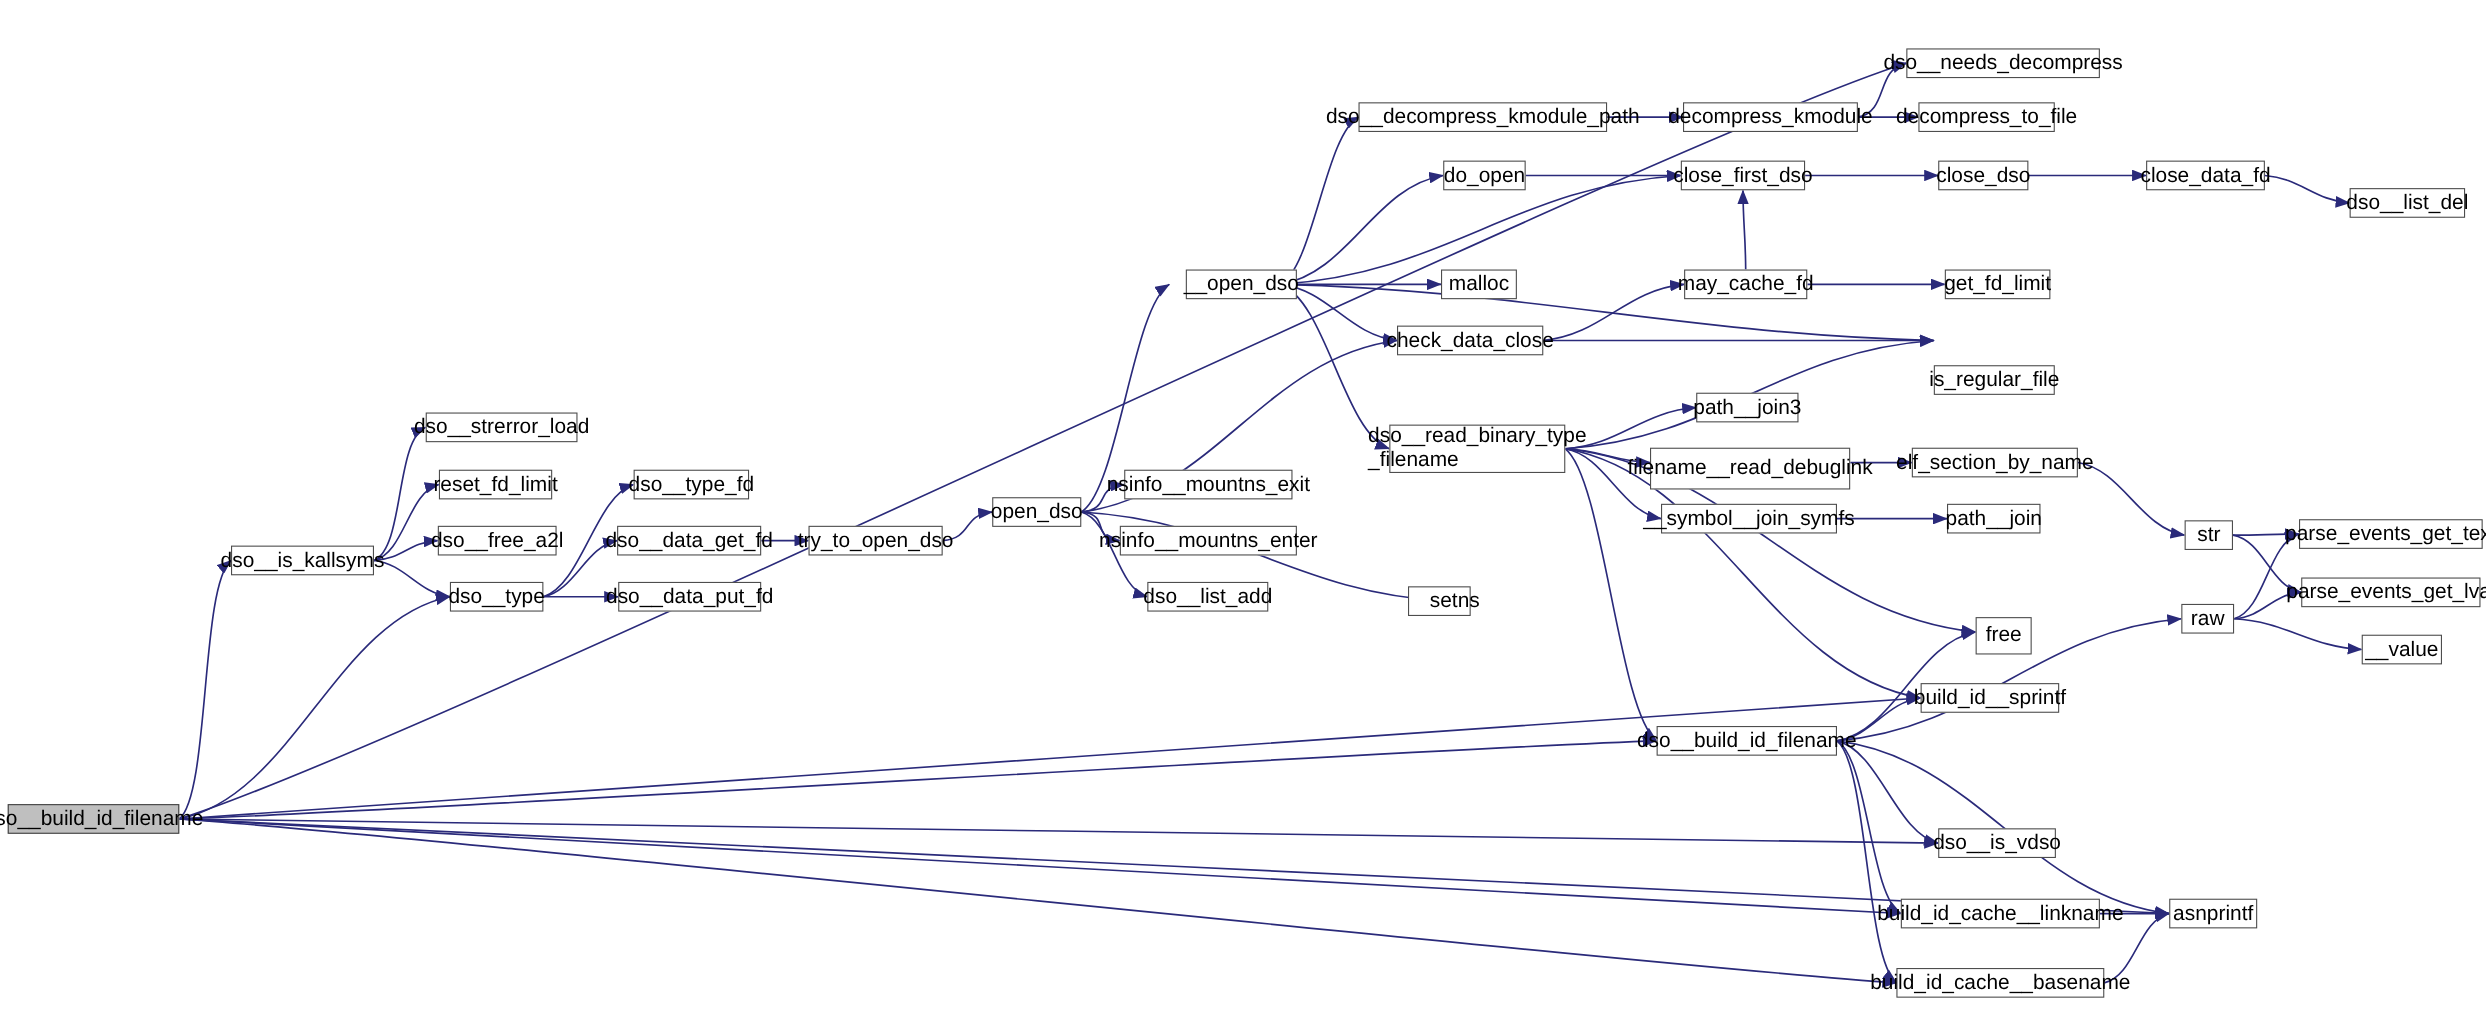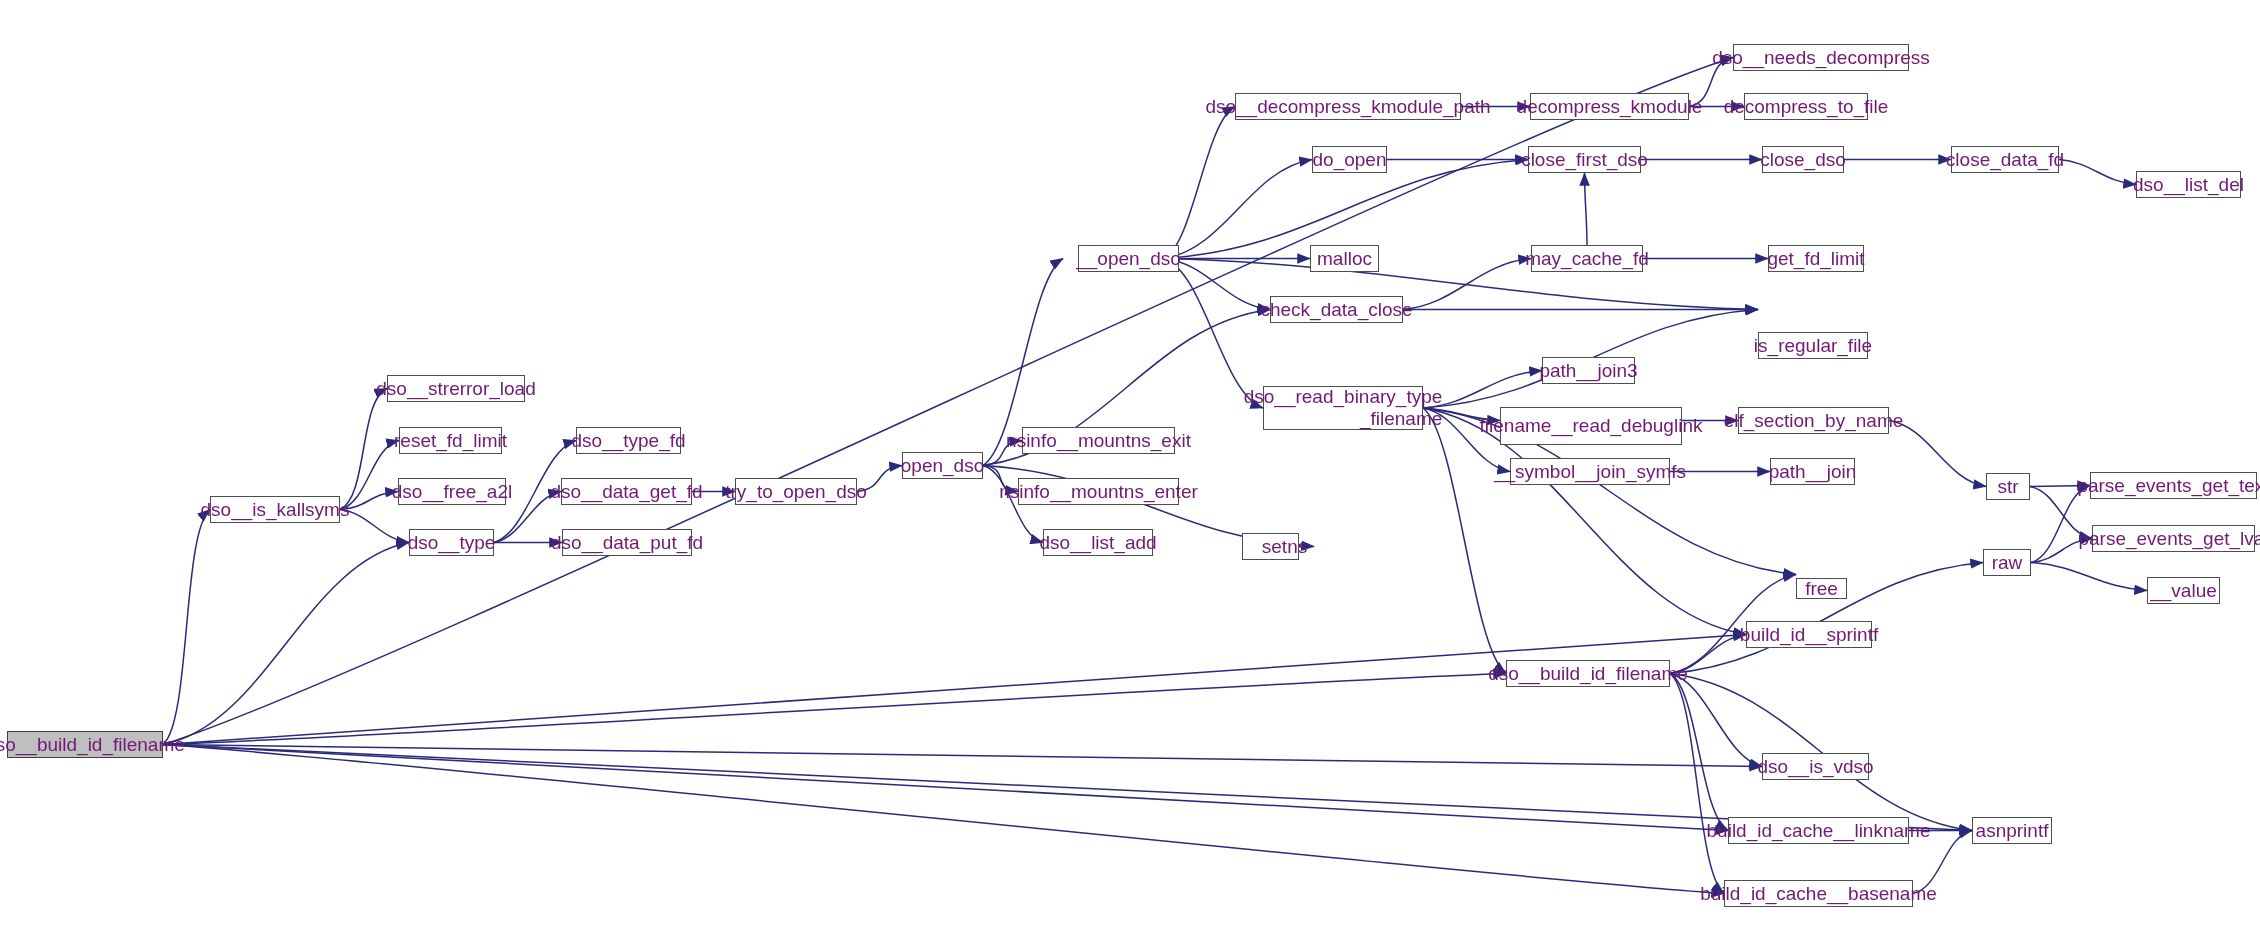--- a/index.html
+++ b/index.html
@@ -21,27 +21,27 @@
     top: 0;
     width: 2260px;
     height: 933px;
     pointer-events: none;
   }
   .node {
     position: absolute;
     box-sizing: border-box;
     border: 1px solid #4d4d4d;
     background: #ffffff;
-    color: #701a75;
+    color: #000000;
     font-size: 19px;
     line-height: 1.12;
     display: flex;
     align-items: center;
     justify-content: center;
-    text-align: right;
+    text-align: left;
     white-space: pre-line;
     cursor: default;
     z-index: 5;
   }
   .node.root {
     background: #bfbfbf;
     border: 1px solid #404040;
   }
   .node.two-line {
     line-height: 1.15;
@@ -156,22 +156,22 @@
       <div class="node" style="left: 1531px; top: 245px; width: 112px; height: 27px;">may_cache_fd</div>
       <div class="node" style="left: 1768px; top: 245px; width: 96px; height: 27px;">get_fd_limit</div>
       <div class="node" style="left: 1758px; top: 296px; width: 110px; height: 27px; margin-top: 36px;">is_regular_file</div>
       <div class="node two-line" style="left: 1263px; top: 386px; width: 160px; height: 44px;">dso__read_binary_type
 _filename</div>
       <div class="node" style="left: 1542px; top: 357px; width: 93px; height: 27px;">path__join3</div>
       <div class="node" style="left: 1500px; top: 407px; width: 182px; height: 38px;">filename__read_debuglink</div>
       <div class="node" style="left: 1510px; top: 458px; width: 160px; height: 27px;">__symbol__join_symfs</div>
       <div class="node" style="left: 1738px; top: 407px; width: 151px; height: 27px;">elf_section_by_name</div>
       <div class="node" style="left: 1770px; top: 458px; width: 85px; height: 27px;">path__join</div>
-      <div class="node" style="left: 1242px; top: 533px; width: 57px; height: 27px; padding-left: 28px;">setns</div>
-      <div class="node" style="left: 1796px; top: 561px; width: 51px; height: 21px; margin-top: 17px;">free</div>
+      <div class="node" style="left: 1280px; top: 533px; width: 57px; height: 27px; padding-left: 28px;">setns</div>
+      <div class="node" style="left: 1796px; top: 561px; width: 51px; height: 34px;">free</div>
       <div class="node" style="left: 1986px; top: 473px; width: 44px; height: 27px;">str</div>
       <div class="node" style="left: 1983px; top: 549px; width: 48px; height: 27px;">raw</div>
       <div class="node" style="left: 2090px; top: 472px; width: 167px; height: 27px;">parse_events_get_text</div>
       <div class="node" style="left: 2092px; top: 525px; width: 163px; height: 27px;">parse_events_get_lval</div>
       <div class="node" style="left: 2147px; top: 577px; width: 73px; height: 27px;">__value</div>
       <div class="node" style="left: 1746px; top: 621px; width: 126px; height: 27px;">build_id__sprintf</div>
       <div class="node" style="left: 1506px; top: 660px; width: 164px; height: 27px;">dso__build_id_filename</div>
       <div class="node" style="left: 1762px; top: 753px; width: 107px; height: 27px;">dso__is_vdso</div>
       <div class="node" style="left: 1728px; top: 817px; width: 181px; height: 27px;">build_id_cache__linkname</div>
       <div class="node" style="left: 1724px; top: 880px; width: 189px; height: 27px;">build_id_cache__basename</div>

